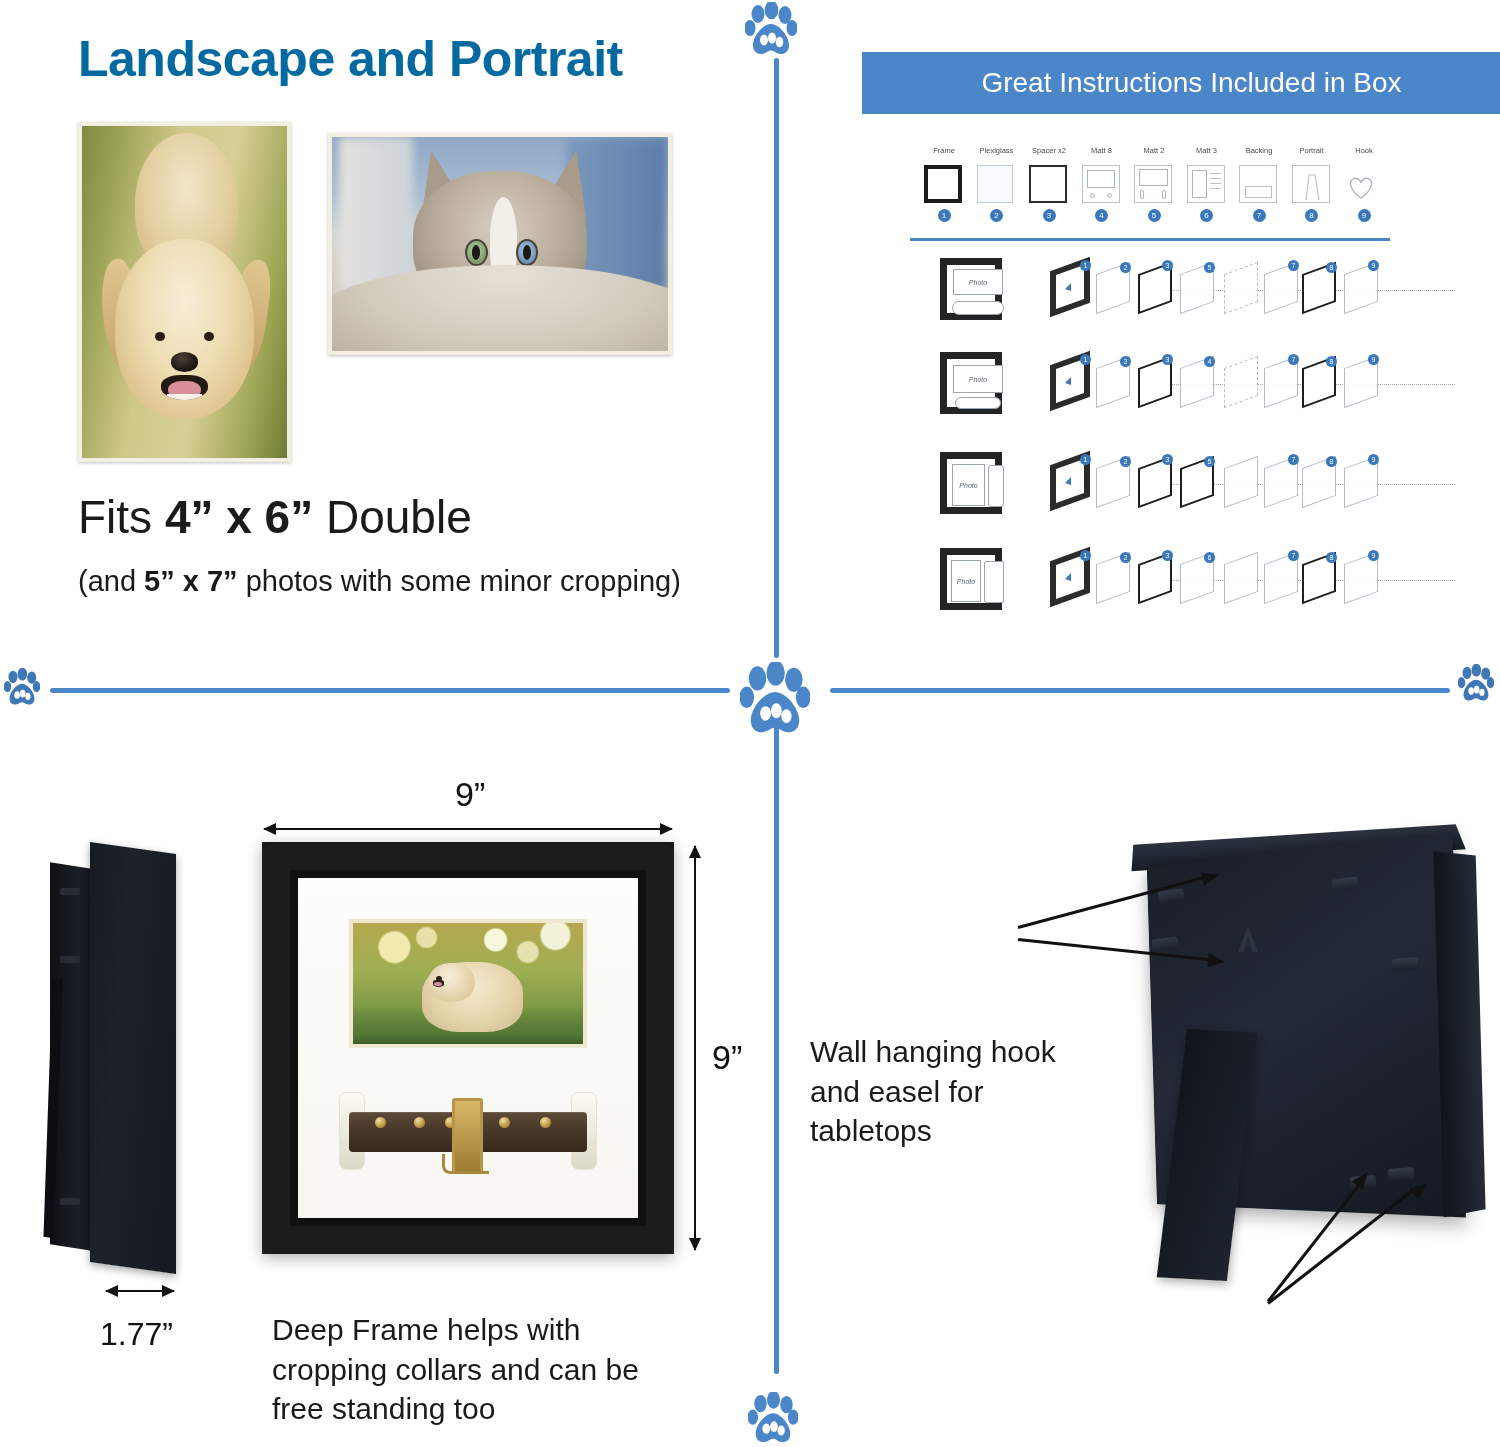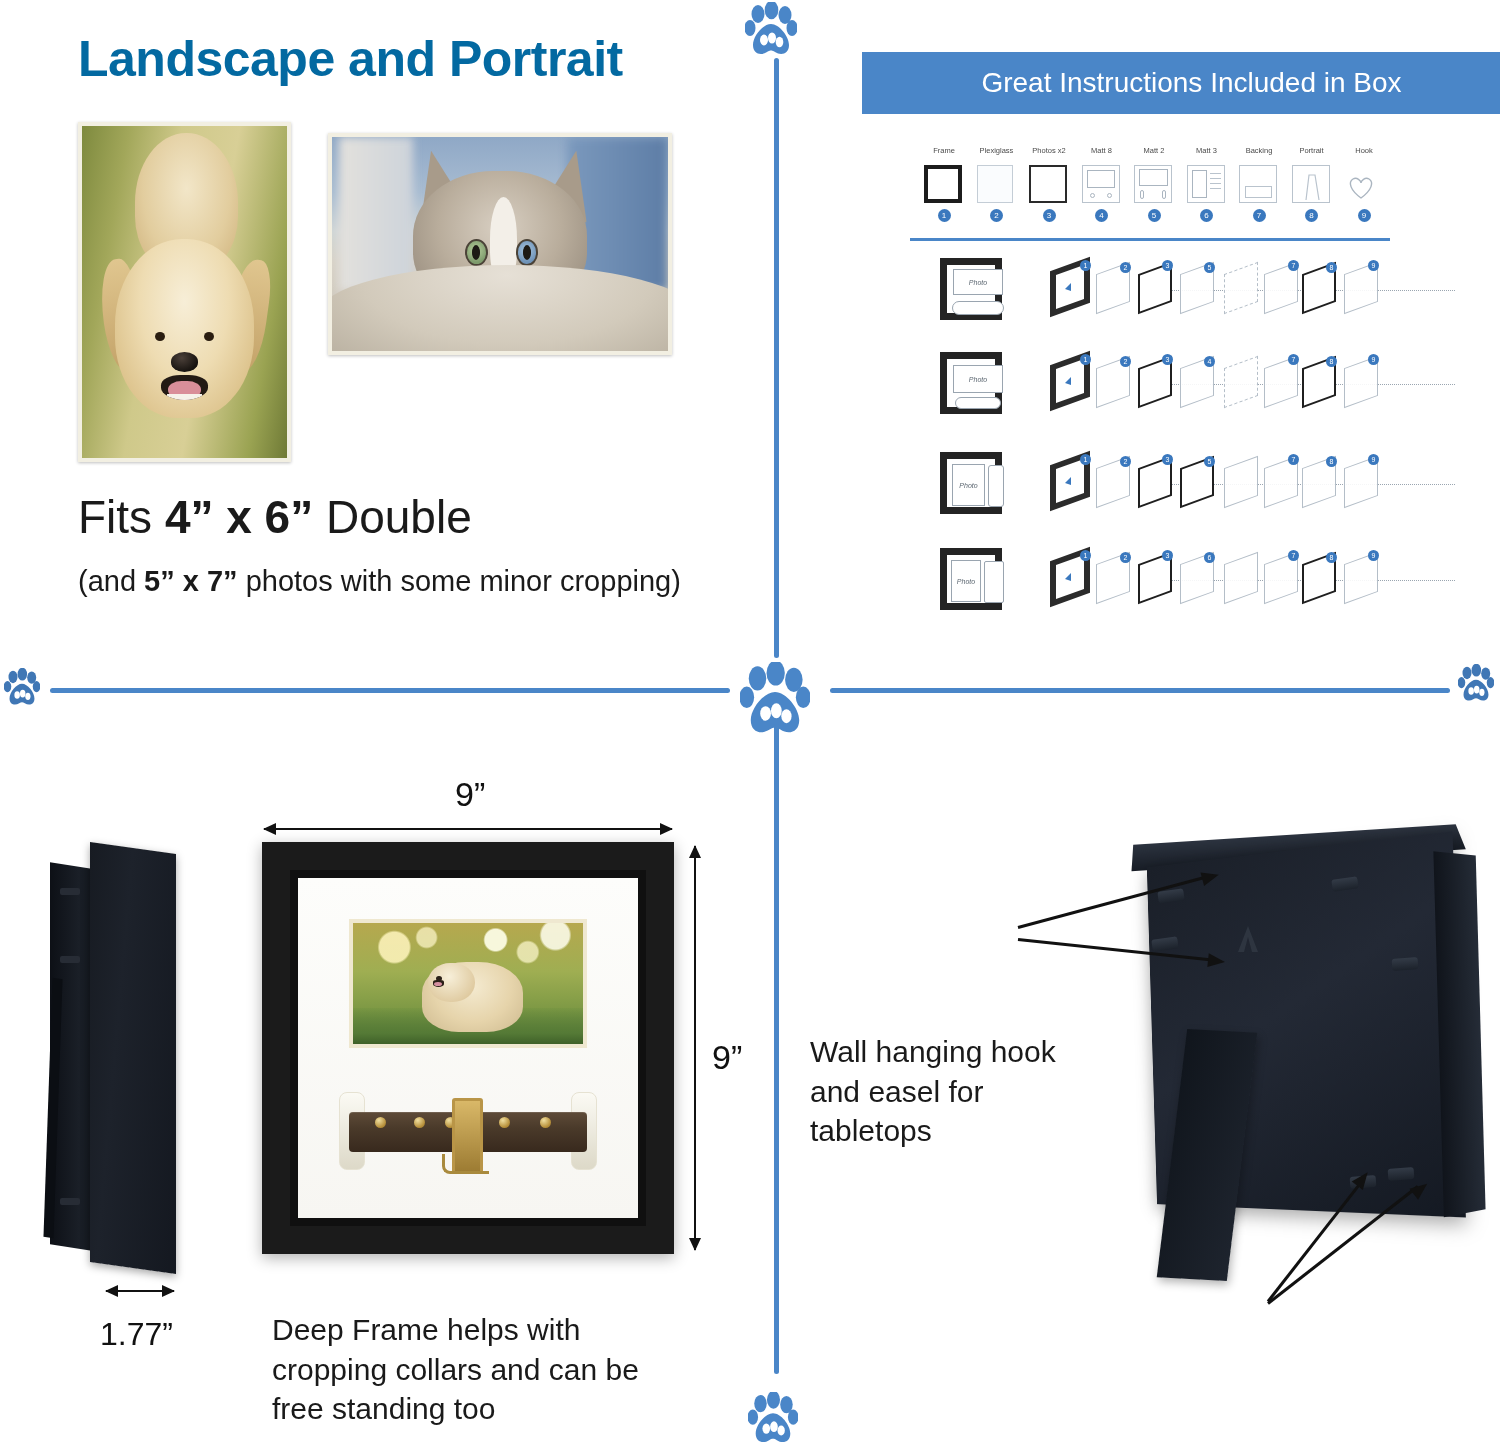--- a/index.html
+++ b/index.html
@@ -471,21 +471,21 @@
       <div class="part-num">1</div>
     </div>
     <div class="part">
       <div class="part-label">Plexiglass</div>
       <div class="part-glyph">
           <div class="g-plex"></div>
         </div>
       <div class="part-num">2</div>
     </div>
     <div class="part">
-      <div class="part-label">Photos x2</div>
+      <div class="part-label">Spacer x2</div>
       <div class="part-glyph">
           <div class="g-spacer"></div>
         </div>
       <div class="part-num">3</div>
     </div>
     <div class="part">
       <div class="part-label">Matt 8</div>
       <div class="part-glyph">
         <div class="g-matt">
             <i style="left:4px;top:4px;width:28px;height:18px;"></i>

